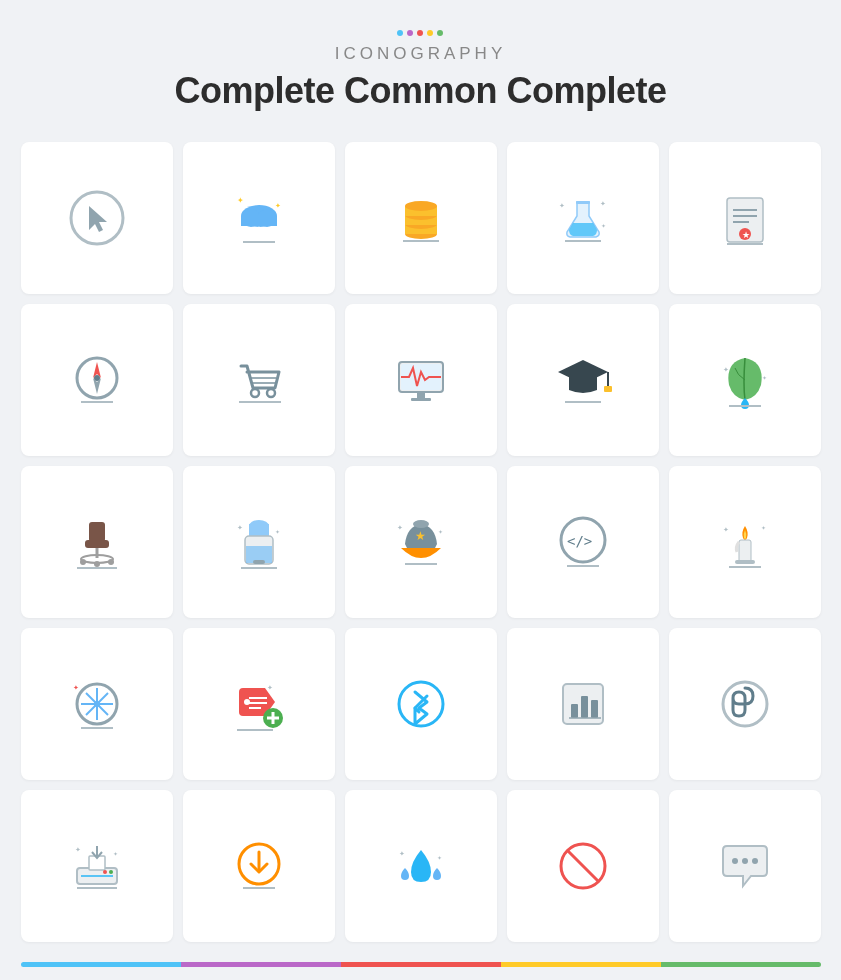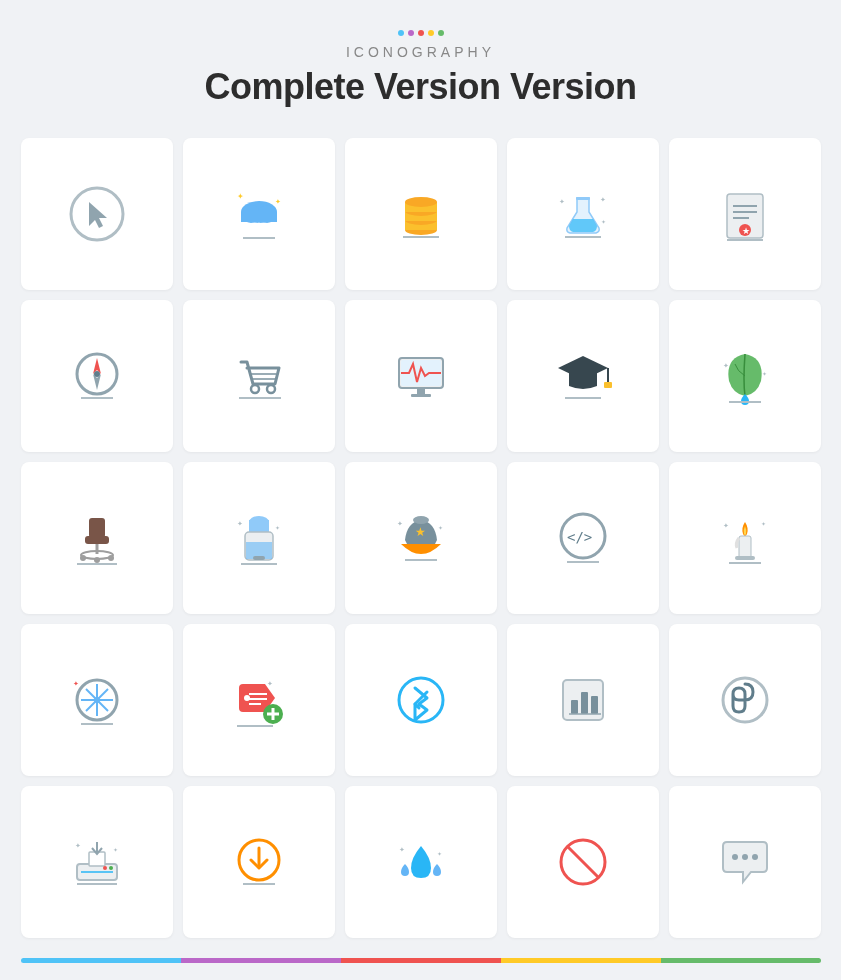--- a/index.html
+++ b/index.html
@@ -11,21 +11,21 @@
       display: flex;
       flex-direction: column;
       align-items: center;
       padding: 30px 20px 40px;
     }
     .header {
       text-align: center;
       margin-bottom: 30px;
     }
     .header-subtitle {
-      font-size: 14px;
+      font-size: 17px;
       letter-spacing: 4px;
       color: #888;
       text-transform: uppercase;
       margin-bottom: 6px;
     }
     .header-dots {
       display: flex;
       justify-content: center;
       gap: 4px;
       margin-bottom: 8px;
@@ -82,21 +82,21 @@
 
 <div class="header">
   <div class="header-dots">
     <div class="header-dot" style="background:#4fc3f7"></div>
     <div class="header-dot" style="background:#ba68c8"></div>
     <div class="header-dot" style="background:#ef5350"></div>
     <div class="header-dot" style="background:#ffca28"></div>
     <div class="header-dot" style="background:#66bb6a"></div>
   </div>
   <div class="header-subtitle">ICONOGRAPHY</div>
-  <div class="header-title">Complete Version Version</div>
+  <div class="header-title">Complete Common Complete</div>
 </div>
 
 <div class="icon-grid">
 
   <div class="icon-cell">
     <svg class="icon-svg" viewBox="0 0 60 60">
       <circle cx="30" cy="30" r="26" fill="none" stroke="#b0bec5" stroke-width="3"></circle>
       <polygon points="22,18 22,42 28,36 32,44 36,42 32,34 40,34" fill="#90a4ae"></polygon>
     </svg>
   </div>

